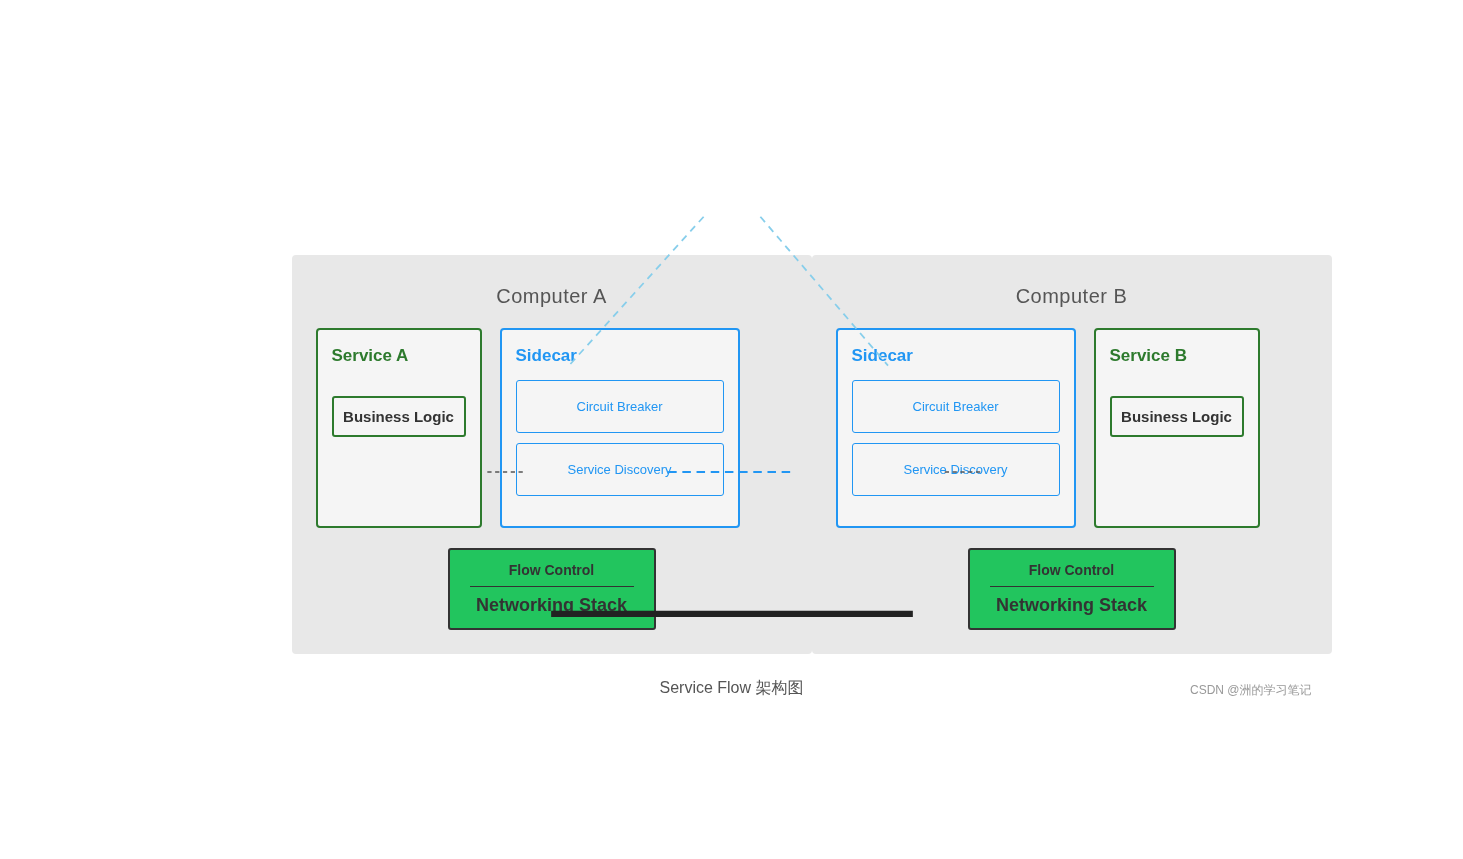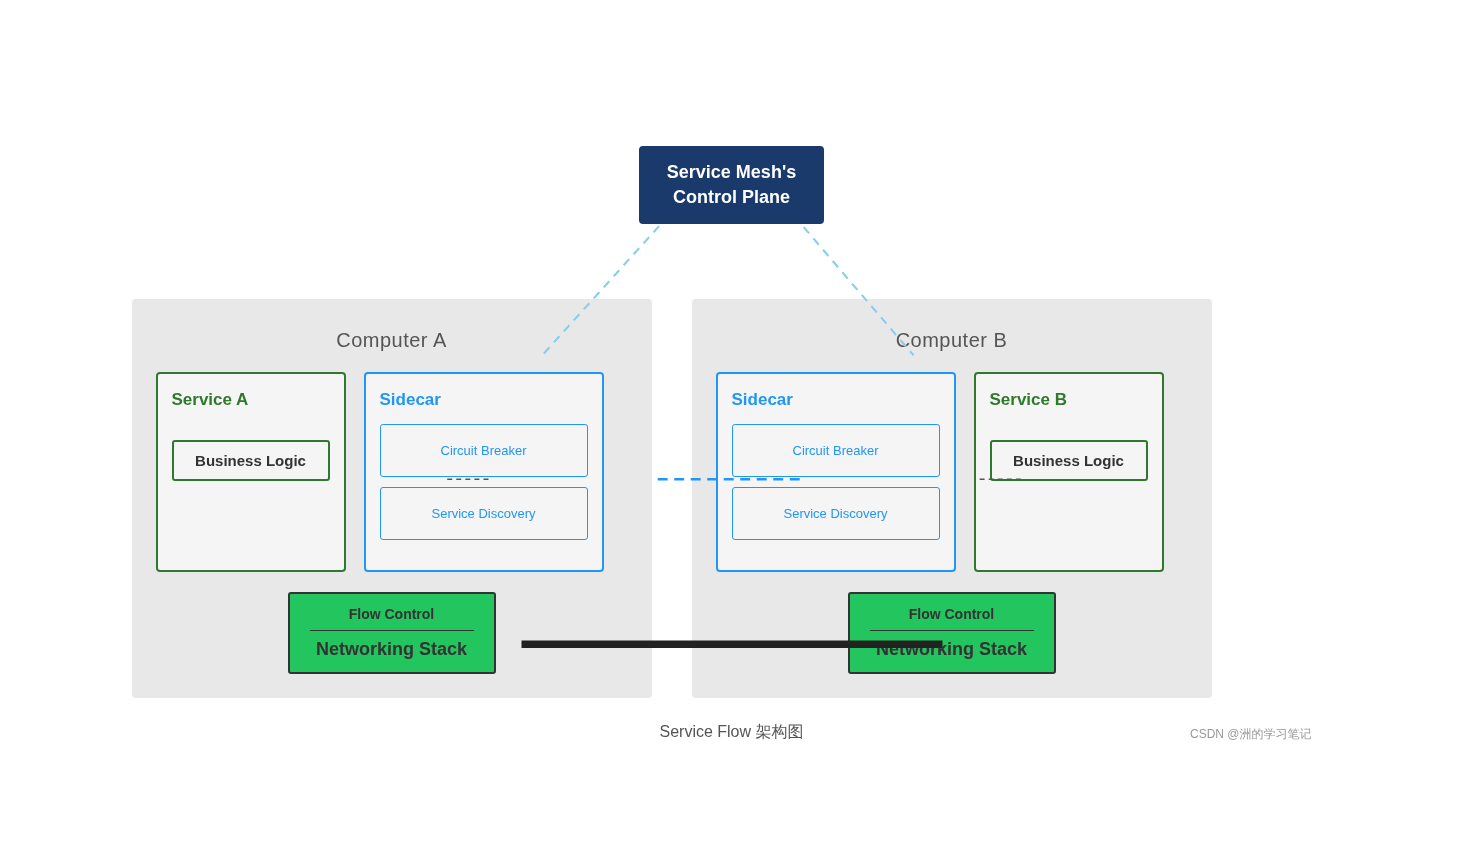--- a/index.html
+++ b/index.html
@@ -66,21 +66,21 @@
       margin-bottom: 20px;
       letter-spacing: 0.5px;
     }
 
     
     .service-box {
       border: 2.5px solid #2d7a2d;
       background: #f5f5f5;
       border-radius: 4px;
       padding: 16px 14px;
-      width: 190px;
+      width: 166px;
       min-height: 200px;
     }
 
     .service-box-title {
       color: #2d7a2d;
       font-weight: bold;
       font-size: 17px;
       margin-bottom: 20px;
     }
 
@@ -167,23 +167,22 @@
       position: absolute;
       bottom: 0;
       right: 20px;
       font-size: 12px;
       color: #999;
     }
 
     .computers-container {
       position: relative;
       display: flex;
-      gap: 40px;
       width: 100%;
-      justify-content: flex-start;
+      justify-content: flex-end;
     }
 
   </style>
 </head>
 <body>
 
 <div class="diagram-wrapper">
 
   <svg class="lines-container" viewBox="0 0 1200 760" preserveAspectRatio="xMidYMid meet" style="position:absolute;top:0;left:0;width:100%;height:100%;pointer-events:none;z-index:5;">
 
@@ -193,24 +192,20 @@
 
     <line x1="510" y1="440" x2="690" y2="440" stroke="#2196f3" stroke-width="3" stroke-dasharray="12,8"></line>
 
     <line x1="345" y1="640" x2="855" y2="640" stroke="#222" stroke-width="9"></line>
 
     <line x1="255" y1="440" x2="305" y2="440" stroke="#555" stroke-width="2" stroke-dasharray="6,5"></line>
 
     <line x1="900" y1="440" x2="950" y2="440" stroke="#555" stroke-width="2" stroke-dasharray="6,5"></line>
   </svg>
 
-  <div class="control-plane-box" style="margin-bottom: 0; margin-top: 10px;">
-    <div>Service Mesh's</div>
-    <div>Control Plane</div>
-  </div>
 
   <div class="computers-container" style="margin-top: 75px;">
 
     <div class="computer-box">
       <div class="computer-label">Computer A</div>
       <div style="display:flex; gap:18px; align-items:center;">
 
         <div class="service-box">
           <div class="service-box-title">Service A</div>
           <div style="margin-top: 28px;">

